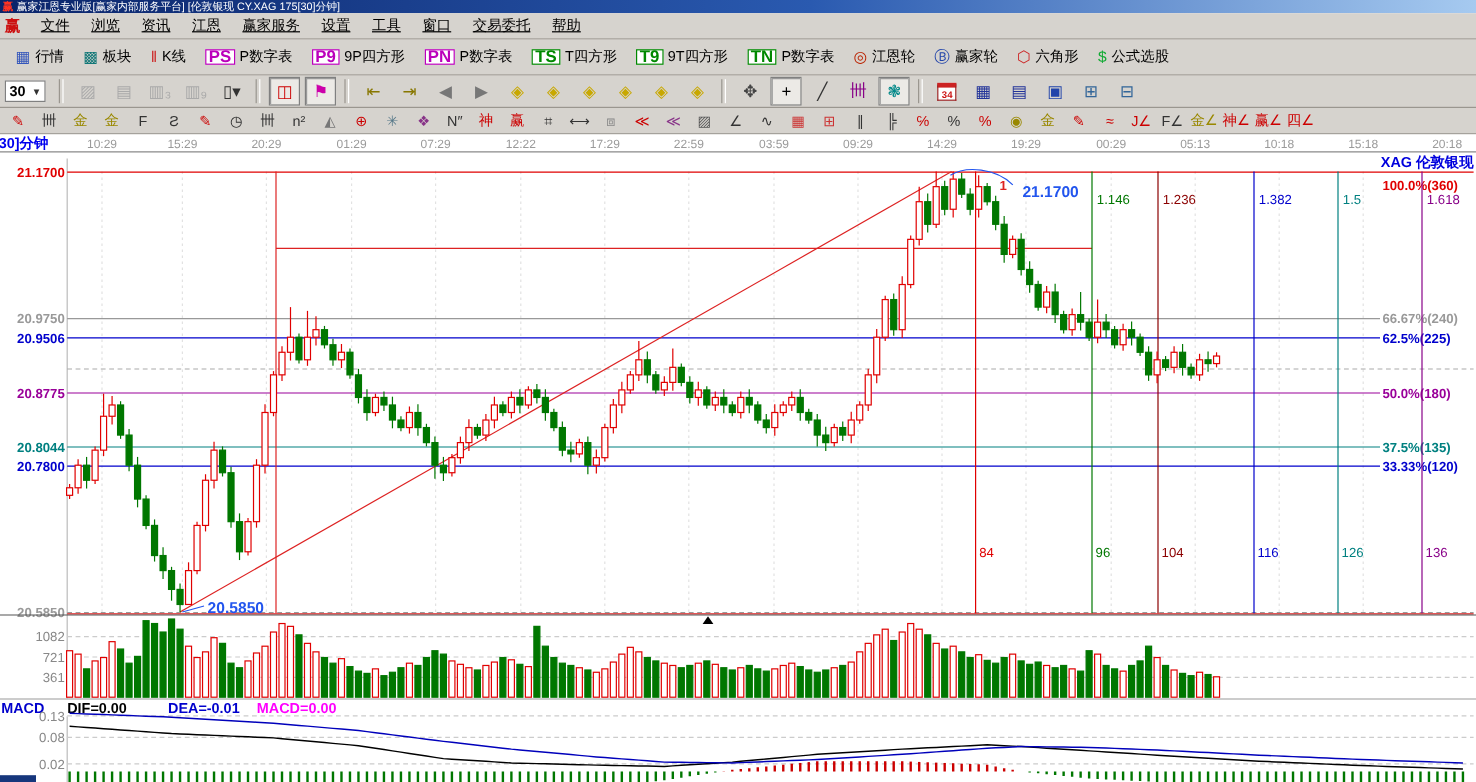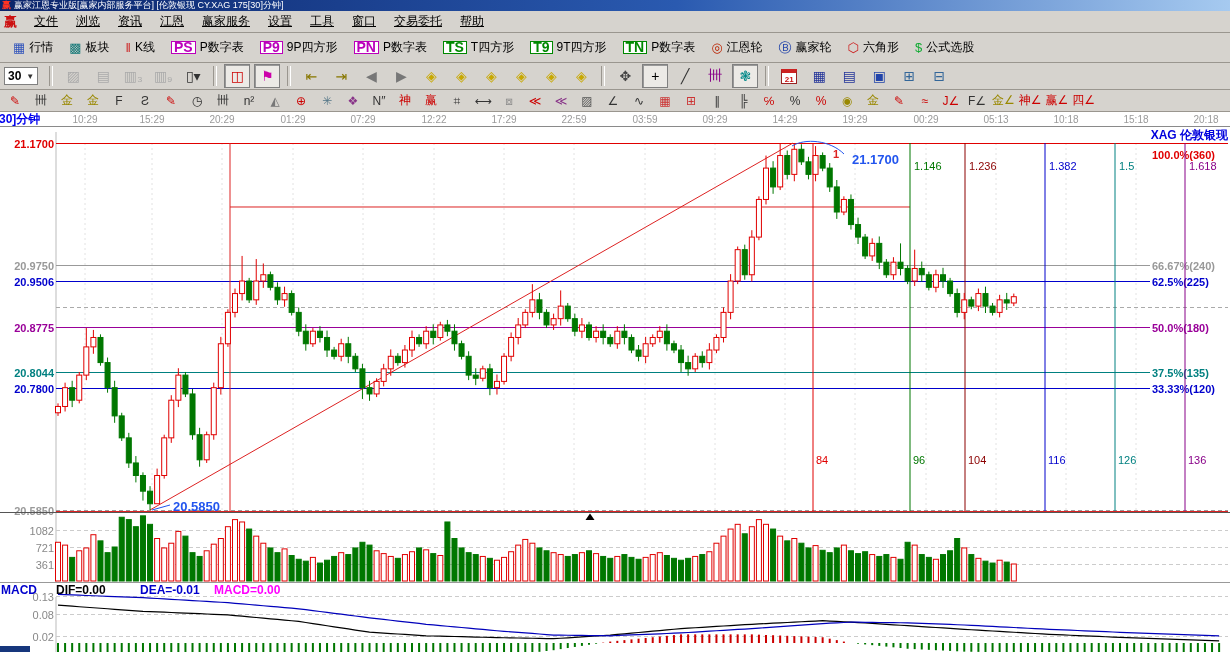--- a/index.html
+++ b/index.html
@@ -140,21 +140,21 @@
     <div class="ibtn" style="color: rgb(200, 168, 0);">◈</div>
     <div class="ibtn" style="color: rgb(200, 168, 0);">◈</div>
     <div class="vsep"></div>
     <div class="ibtn" style="color: rgb(68, 68, 68);">✥</div>
     <div class="ibtn pressed" style="color: rgb(0, 0, 0);">+</div>
     <div class="ibtn" style="color: rgb(51, 51, 51);">╱</div>
     <div class="ibtn" style="color: rgb(136, 0, 136);">卌</div>
     <div class="ibtn pressed" style="color: rgb(0, 136, 136);">❃</div>
     <div class="vsep"></div>
     <div class="ibtn">
-      <div class="calico">21</div>
+      <div class="calico">34</div>
     </div>
     <div class="ibtn" style="color: rgb(34, 51, 153);">▦</div>
     <div class="ibtn" style="color: rgb(34, 51, 153);">▤</div>
     <div class="ibtn" style="color: rgb(34, 68, 170);">▣</div>
     <div class="ibtn" style="color: rgb(51, 102, 153);">⊞</div>
     <div class="ibtn" style="color: rgb(51, 102, 153);">⊟</div>
   </div>
 <div id="toolbar-draw" class="chrome">
     <div class="dbtn" style="color: rgb(204, 0, 0);">✎</div>
     <div class="dbtn" style="color: rgb(51, 51, 51);">卌</div>

